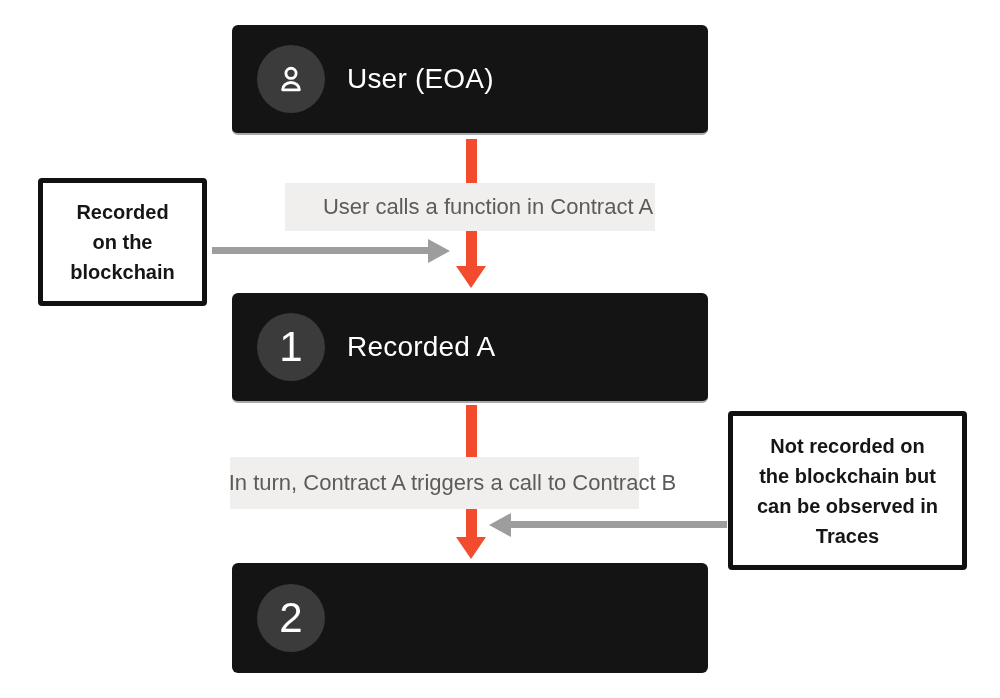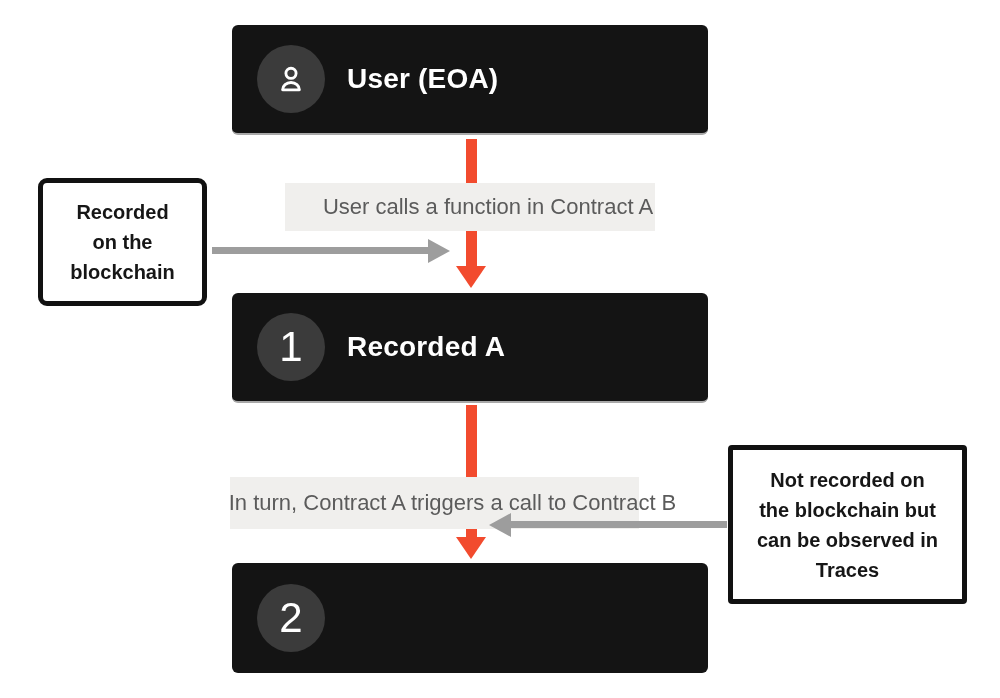--- a/index.html
+++ b/index.html
@@ -31,21 +31,21 @@
     width:68px;height:68px;border-radius:50%;
     background:var(--circle-bg);
     margin-left:25px;flex:0 0 auto;
     display:flex;align-items:center;justify-content:center;
   }
   .node .num{
     color:#ffffff;font-size:42px;font-weight:400;line-height:1;
     font-family:"Liberation Sans","DejaVu Sans",sans-serif;
   }
   .node .title{
-    color:#ffffff;font-size:28px;font-weight:700;margin-left:22px;
+    color:#ffffff;font-size:28px;font-weight:400;margin-left:22px;
     letter-spacing:0.2px;
   }
   #node-user{top:25px;}
   #node-contract-a{top:293px;}
   #node-contract-b{top:563px;}
 
   
   .v-arrow-shaft{
     position:absolute;left:466px;width:11px;background:var(--accent);
   }
@@ -61,21 +61,21 @@
 
   
   .band{
     position:absolute;background:var(--band-bg);
     display:flex;align-items:center;justify-content:center;
     color:var(--band-text);font-size:22px;font-weight:400;
     white-space:nowrap;
     padding-left:36px;
   }
   #band-1{left:285px;top:183px;width:370px;height:48px;}
-  #band-2{left:230px;top:477px;width:409px;height:52px;}
+  #band-2{left:230px;top:457px;width:409px;height:52px;}
 
   
   .h-shaft{position:absolute;height:7px;background:var(--arrow-gray);}
   #h-shaft-1{left:212px;top:247px;width:218px;}
   #h-shaft-2{left:511px;top:521px;width:216px;}
   .h-head{position:absolute;width:0;height:0;}
   #h-head-1{
     left:428px;top:239px;
     border-top:12px solid transparent;border-bottom:12px solid transparent;
     border-left:22px solid var(--arrow-gray);
@@ -85,22 +85,22 @@
     border-top:12px solid transparent;border-bottom:12px solid transparent;
     border-right:22px solid var(--arrow-gray);
   }
 
   
   .note{
     position:absolute;background:#ffffff;border:5px solid var(--note-border);
     border-radius:4px;color:#161616;font-weight:700;
     display:flex;align-items:center;justify-content:center;text-align:center;
   }
-  #note-left{left:38px;top:178px;width:169px;height:128px;font-size:20px;line-height:30px;padding:6px 32px;border-radius:9px;}
-  #note-right{left:728px;top:445px;width:239px;height:159px;font-size:20px;line-height:30px;padding:6px 22px;}
+  #note-left{left:38px;top:178px;width:169px;height:128px;font-size:20px;line-height:30px;padding:6px 32px;}
+  #note-right{left:728px;top:411px;width:239px;height:159px;font-size:20px;line-height:30px;padding:6px 22px;}
 
   .user-icon-svg{display:block;}
 </style>
 </head>
 <body style="background: rgb(255, 255, 255);">
 
 <div class="canvas">
 
   <div class="v-arrow-shaft" id="v-shaft-1"></div>
   <div class="v-arrow-head" id="v-head-1"></div>

